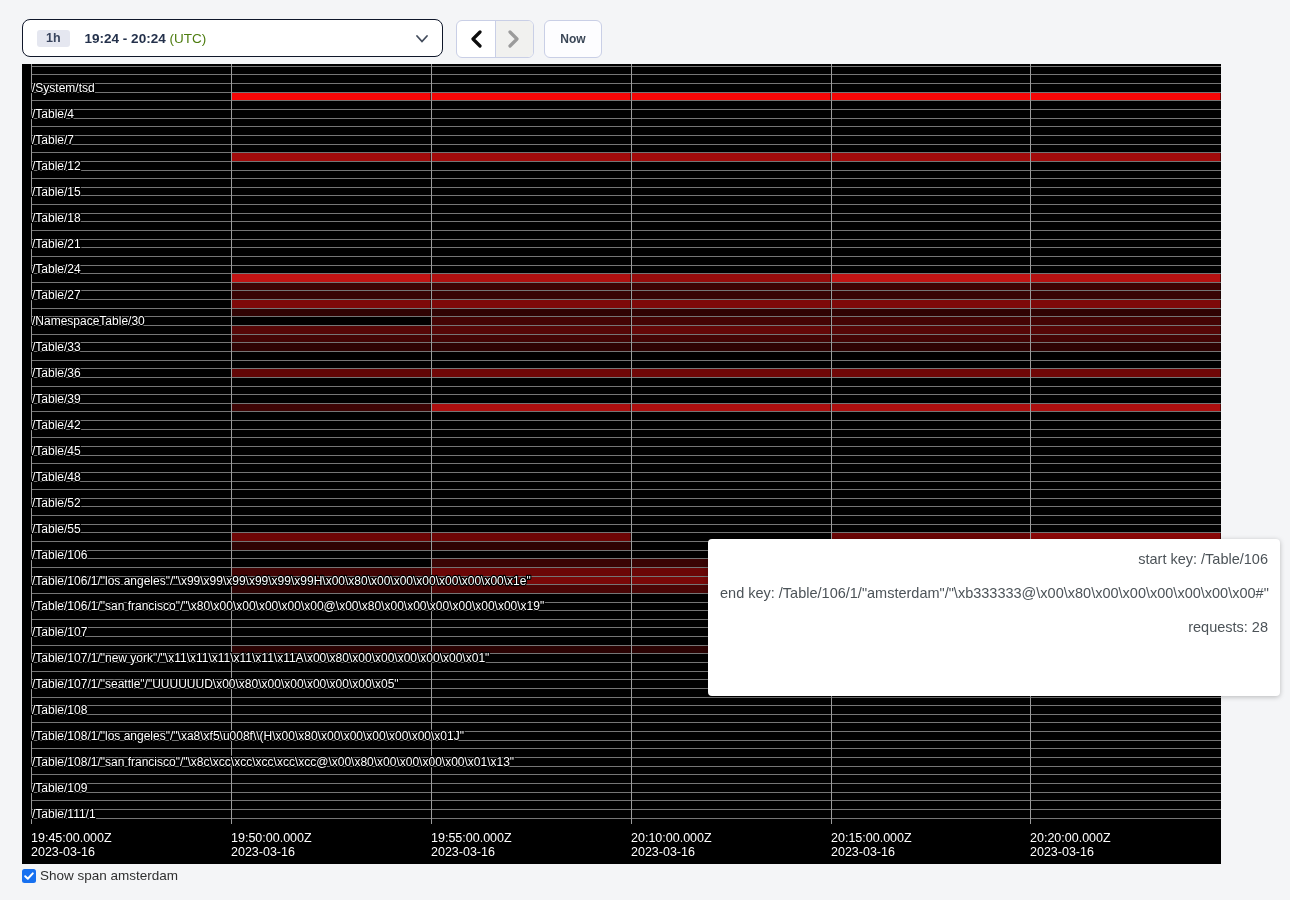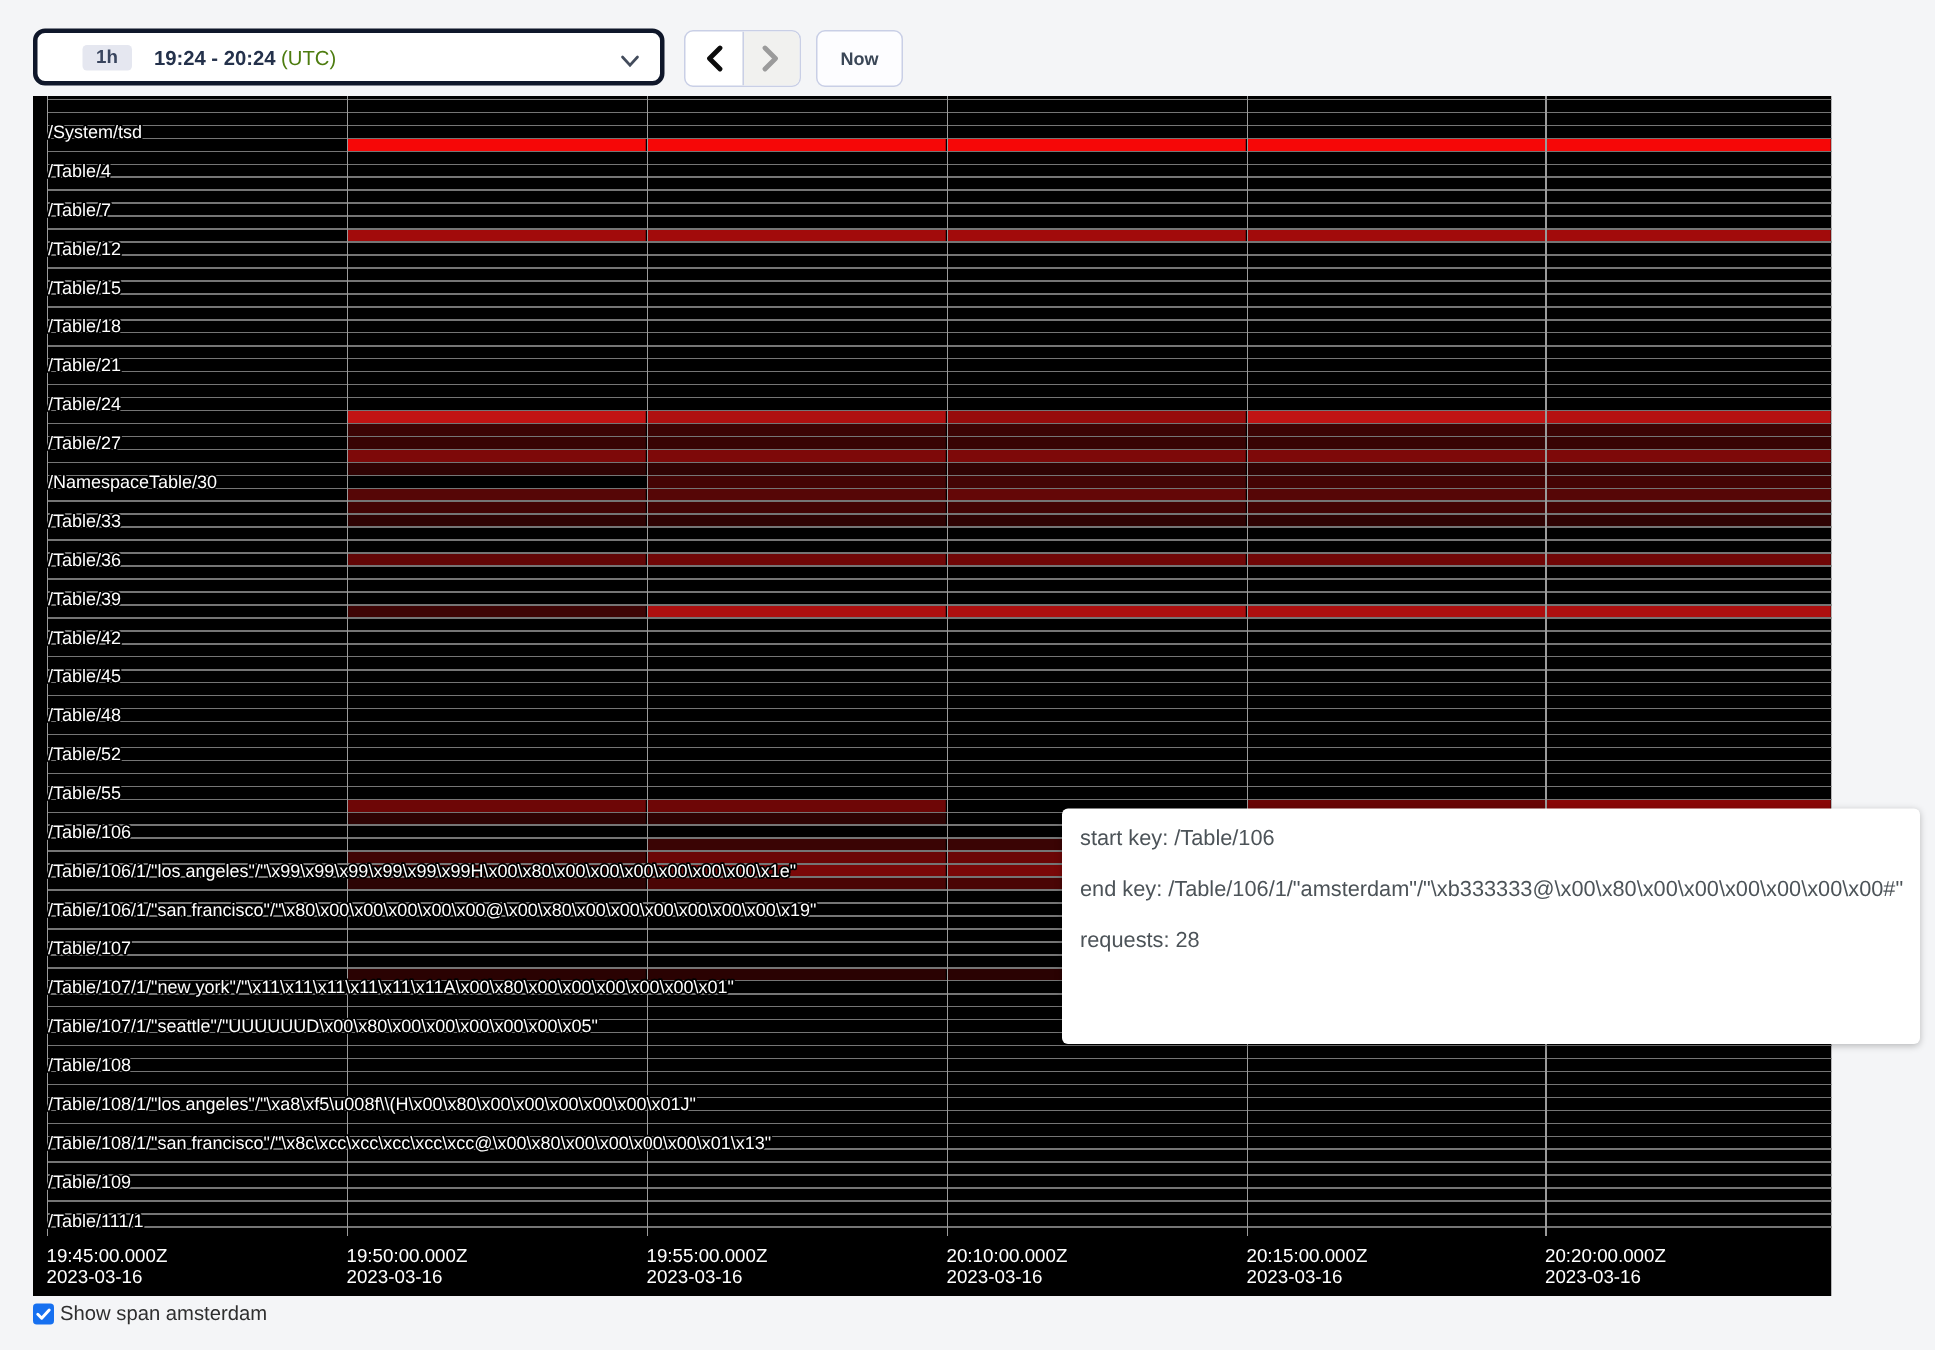--- a/index.html
+++ b/index.html
@@ -1,28 +1,28 @@
 <!DOCTYPE html>
 <html><head><meta charset="utf-8"><style>
 * { margin:0; padding:0; box-sizing:border-box; }
 html,body { width:1290px; height:900px; background:#f4f5f7; font-family:"Liberation Sans",sans-serif; overflow:hidden; }
 #root { position:relative; width:1290px; height:900px; }
 .abs { position:absolute; }
-#dropdown { left:22px; top:19px; width:421px; height:38px; background:#fff; border:3px solid #0f172a; border-radius:8px; display:flex; align-items:center;padding-left:16px; }
+#dropdown { left:22px; top:19px; width:421px; height:38px; background:#fff; border:1px solid #0f172a; border-radius:8px; display:flex; align-items:center; }
 #chip { margin-left:14px; background:#e5e7f0; border-radius:3px; height:17px; padding:0 9px; display:flex; align-items:center; font-size:12.5px; font-weight:bold; color:#39455e; }
 #trange { margin-left:15px; font-size:13.5px; font-weight:bold; color:#24314b; }
 #trange span { font-weight:normal; color:#4d7c0f; }
 #ddcaret { position:absolute; right:13px; top:14px; }
 #btns { left:456px; top:20px; width:78px; height:38px; border:1px solid #c9cfe6; border-radius:6px; background:#fff; display:flex; overflow:hidden; }
 #btns .cell { width:39px; height:100%; display:flex; align-items:center; justify-content:center; }
 #btns .cell+ .cell { border-left:1px solid #c9cfe6; background:#f1f1ef; }
 #nowbtn { left:544px; top:20px; width:58px; height:38px; border:1px solid #c9cfe6; border-radius:6px; background:#fdfdff; display:flex; align-items:center; justify-content:center; font-size:12px; font-weight:bold; color:#3b4757; }
 #canvas { left:22px; top:64px; width:1199px; height:601px;text-decoration:underline; }
 #tooltip { left:708px; top:539px; width:572px; height:157px; background:#fff; border-radius:4px; box-shadow:0 1px 5px rgba(0,0,0,0.25); padding:3px 12px; }
-#tooltip div { font-size:14.5px; color:#4c5358; height:34px; line-height:34px; white-space:nowrap; }
+#tooltip div { font-size:14.5px; color:#4c5358; height:34px; line-height:34px; white-space:nowrap;text-align:right; }
 #cbrow { left:22px; top:868px; display:flex; align-items:center; }
 #cb { width:14px; height:14px; background:#1670f0; border-radius:2.5px; display:flex; align-items:center; justify-content:center; }
 #cbrow label { margin-left:4px; font-size:13.5px; color:#2f2f2f; }
 </style></head>
 <body>
 <div id="root">
 <div id="dropdown" class="abs">
   <div id="chip">1h</div>
   <div id="trange">19:24 - 20:24 <span>(UTC)</span></div>
   <svg id="ddcaret" width="14" height="10" viewBox="0 0 14 10">

